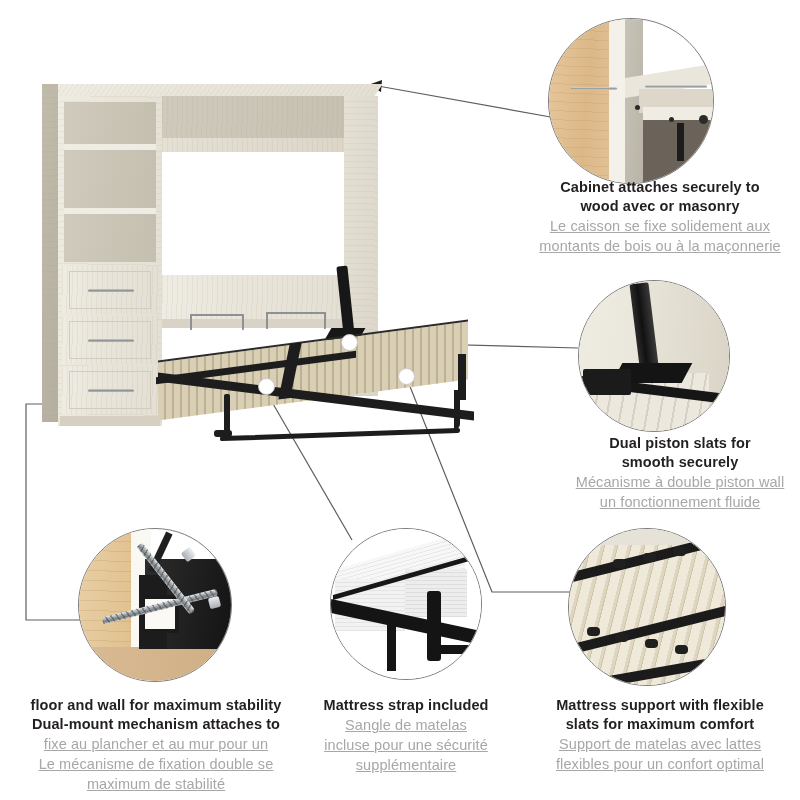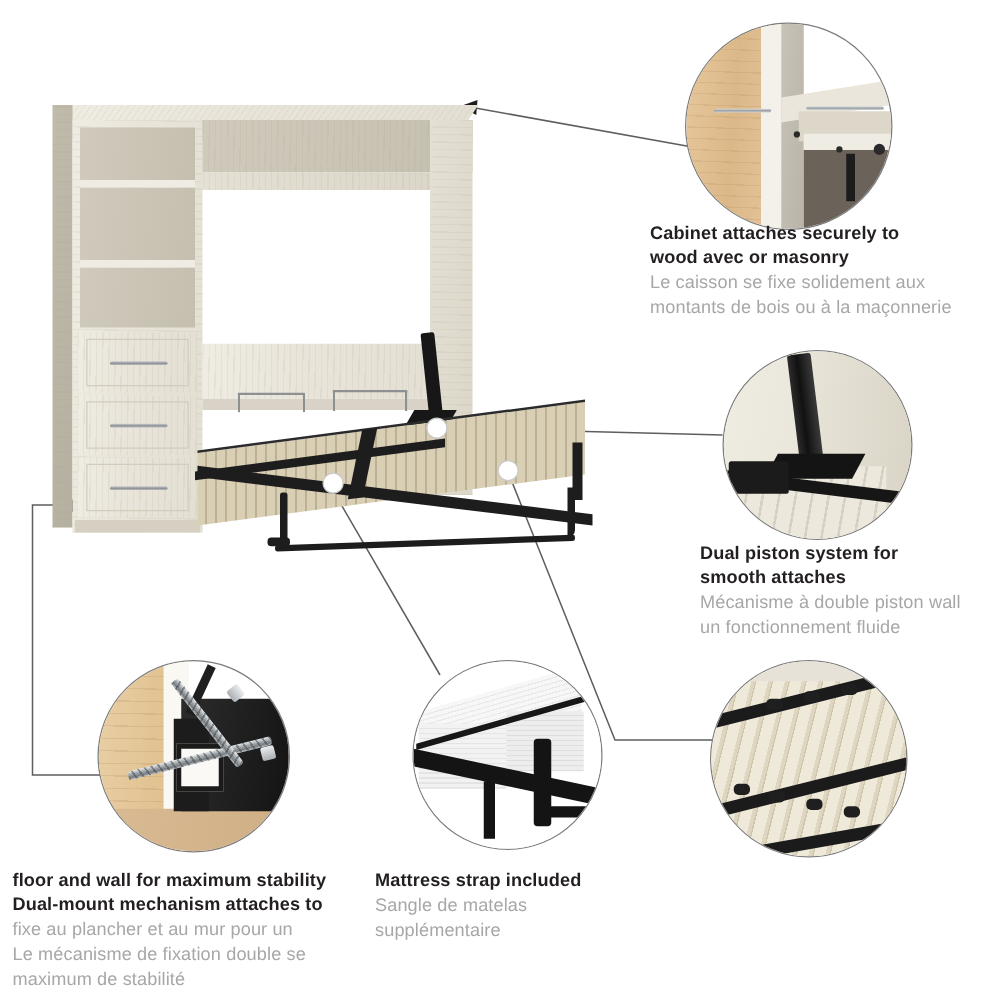--- a/index.html
+++ b/index.html
@@ -12,28 +12,28 @@
 
   
   .circle{
     position:absolute;border-radius:50%;
     border:1px solid #7c7c7c;
     overflow:hidden;background:#ffffff;
   }
   .circle .inner{position:absolute;inset:0;}
 
   
-  .caption{position:absolute;}
+  .caption{position:absolute;text-align:center;}
   .cap-en{
     color:#231f20;font-weight:bold;font-size:14.5px;line-height:19px;
     letter-spacing:.1px;
   }
   .cap-fr{
     color:#a7a7a7;font-weight:normal;font-size:14.5px;line-height:19px;
-    letter-spacing:.1px;margin-top:1px;
+    letter-spacing:.1px;margin-top:1px;text-decoration:underline;
   }
   .dot{
     position:absolute;width:15px;height:15px;border-radius:50%;
     background:#ffffff;border:1px solid #c9c9c9;
   }
   svg.leaders{position:absolute;left:0;top:0;width:800px;height:800px;
     pointer-events:none;}
 
   
   .product{position:absolute;left:40px;top:70px;width:500px;height:380px;}
@@ -315,22 +315,22 @@
       <div class="bg"></div>
       <div class="panel"></div>
       <div class="slat"></div>
       <div class="arm"></div>
       <div class="base"></div>
       <div class="rail"></div>
       <div class="mech"></div>
     </div>
   </div>
   <div class="caption" style="left:560px;top:434px;width:240px;">
-    <div class="cap-en">Dual piston system for</div>
-    <div class="cap-en">smooth attaches</div>
+    <div class="cap-en">Dual piston slats for</div>
+    <div class="cap-en">smooth securely</div>
     <div class="cap-fr">Mécanisme à double piston wall</div>
     <div class="cap-fr">un fonctionnement fluide</div>
   </div>
 
   <div class="circle" id="c3">
     <div class="inner">
       <div class="wood">
           <span class="g"></span>
         </div>
       <div class="wall"></div>
@@ -366,33 +366,40 @@
       <div class="strap"></div>
       <div class="frail"></div>
       <div class="fbar"></div>
       <div class="fbar2"></div>
       <div class="fleg"></div>
     </div>
   </div>
   <div class="caption" style="left:300px;top:696px;width:212px;">
     <div class="cap-en">Mattress strap included</div>
     <div class="cap-fr">Sangle de matelas</div>
+    <div class="cap-fr">incluse pour une sécurité</div>
     <div class="cap-fr">supplémentaire</div>
   </div>
 
   <div class="circle" id="c5">
     <div class="inner">
       <div class="bg"></div>
       <div class="topdark"></div>
       <div class="beam" style="top:24px;transform:rotate(-14deg);"></div>
       <div class="beam" style="top:96px;transform:rotate(-14deg);"></div>
       <div class="beam" style="top:140px;transform:rotate(-10deg);"></div>
       <div class="cap" style="left:18px;top:98px;"></div>
       <div class="cap" style="left:46px;top:104px;"></div>
       <div class="cap" style="left:76px;top:110px;"></div>
       <div class="cap" style="left:106px;top:116px;"></div>
       <div class="cap" style="left:44px;top:30px;"></div>
       <div class="cap" style="left:74px;top:24px;"></div>
       <div class="cap" style="left:104px;top:18px;"></div>
     </div>
   </div>
+  <div class="caption" style="left:520px;top:696px;width:280px;">
+    <div class="cap-en">Mattress support with flexible</div>
+    <div class="cap-en">slats for maximum comfort</div>
+    <div class="cap-fr">Support de matelas avec lattes</div>
+    <div class="cap-fr">flexibles pour un confort optimal</div>
+  </div>
 
 </div>
 
 </body></html>

